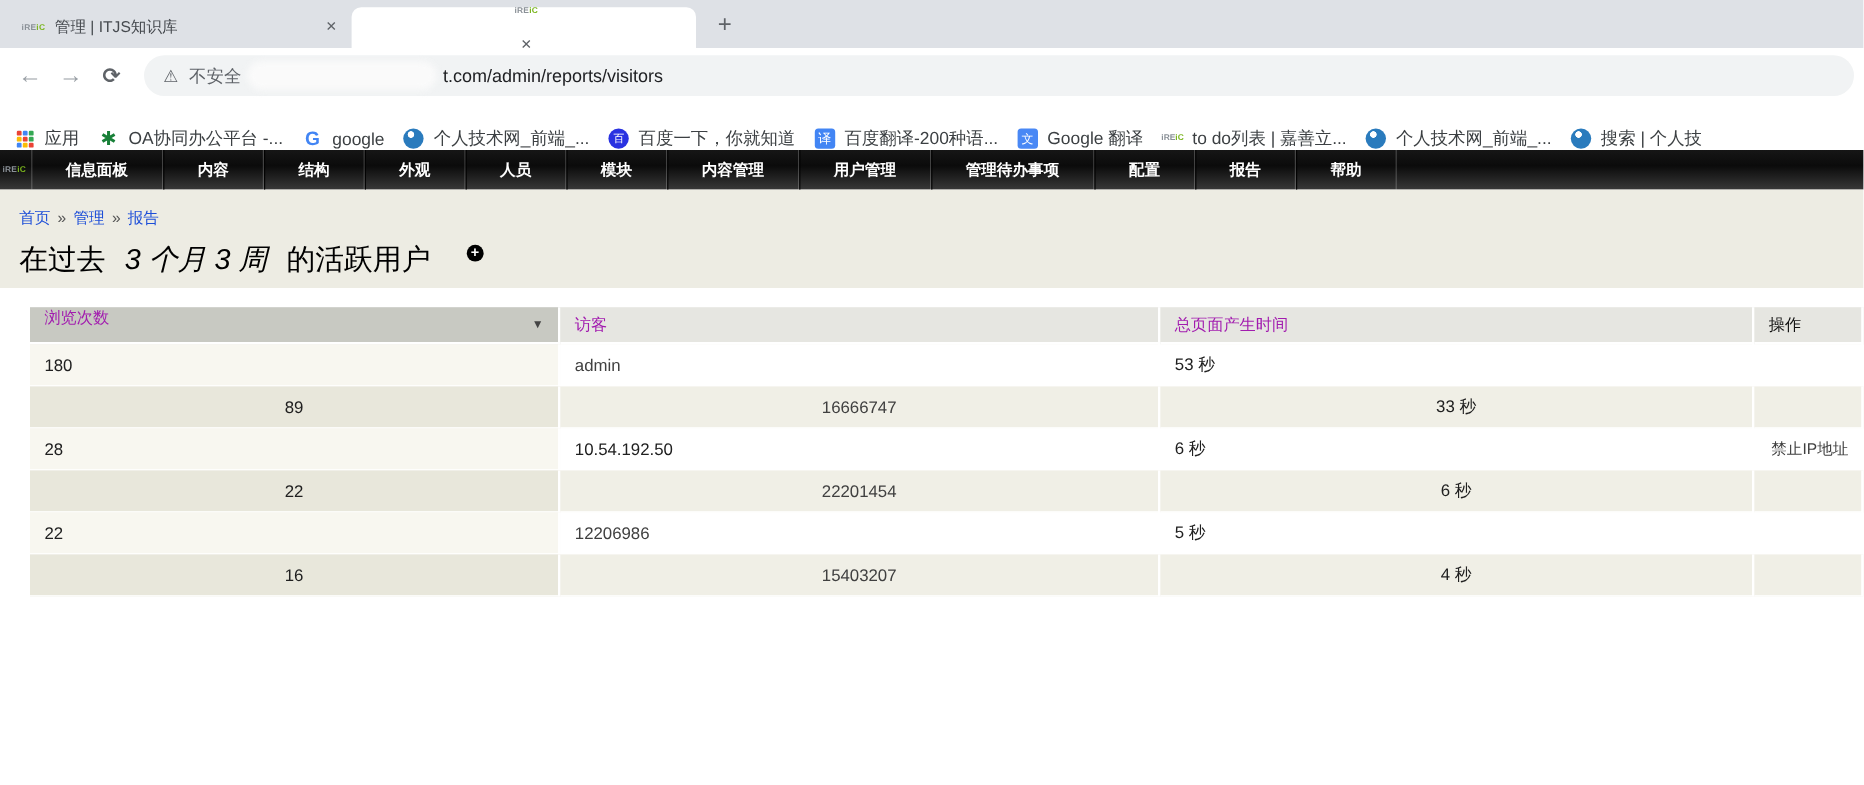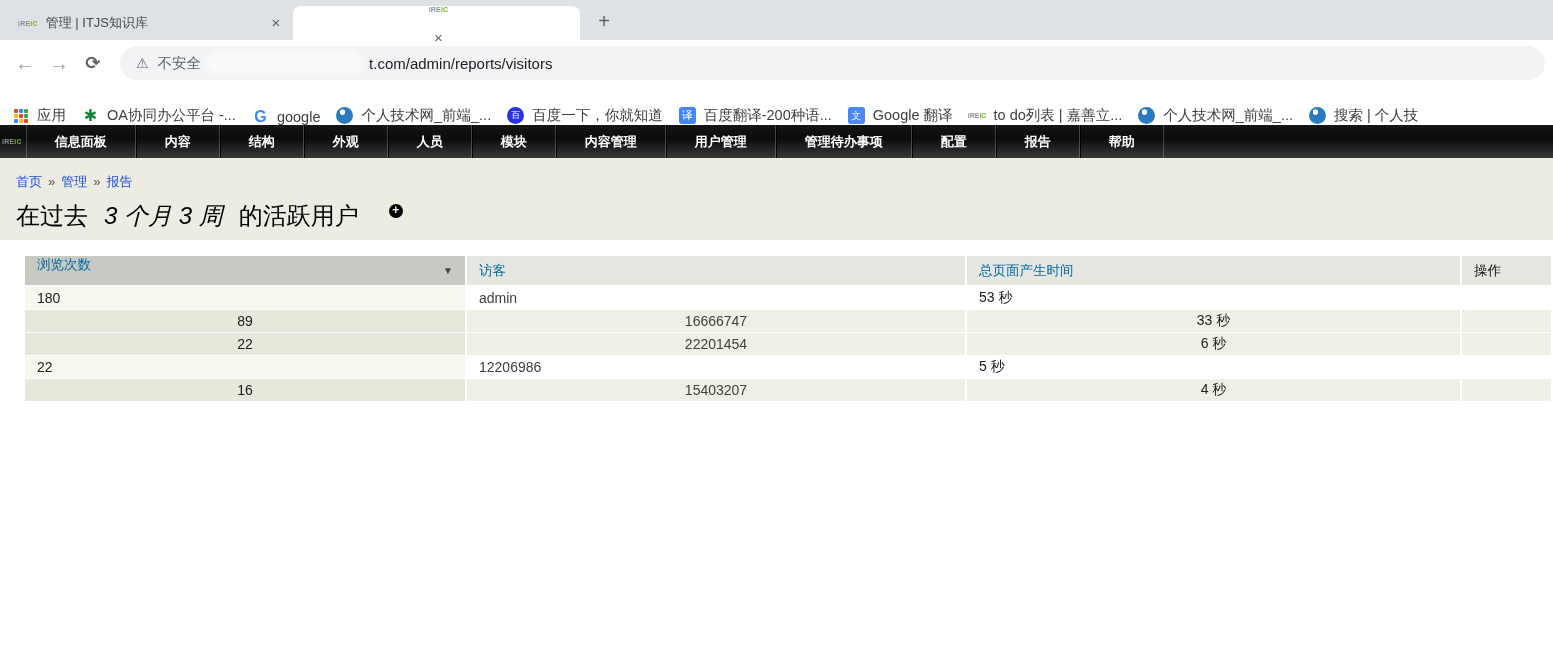--- a/index.html
+++ b/index.html
@@ -59,25 +59,25 @@
   .addicon { width:14px; height:14px; margin-left:14px; margin-top:4px; border-radius:50%; background:#000; color:#fff;
     font-size:12px; line-height:13px; text-align:center; font-weight:bold; flex:none; }
 
   
   .content { background:#fff; padding-left:25px; }
   .desc { margin-top:33px; font-size:13.5px; color:#222; padding-left:2px; white-space:nowrap; overflow:hidden; }
   table.report { margin-top:16px; border-collapse:separate; border-spacing:0; width:1528px; table-layout:fixed; }
   col.c1{width:442px;} col.c2{width:500px;} col.c3{width:495px;} col.c4{width:91px;}
   th { height:29px; padding:0 12px; text-align:left; font-size:13.5px; font-weight:normal;
        background:#e6e6e1; border-right:2px solid #fff; border-bottom:2px solid #fff; white-space:nowrap; }
-  th a { color:#0369a1; text-decoration:none; }
+  th a { color:#a21caf; text-decoration:none; }
   th.active { background:#c8c9c2; }
   th .sort { float:right; color:#444; font-size:10px; line-height:29px; }
   th.plain { color:#111; }
-  td { height:23px; padding:0 12px; font-size:14px; color:#202020; border-right:2px solid #fff;
+  td { height:35px; padding:0 12px; font-size:14px; color:#202020; border-right:2px solid #fff;
        border-bottom:1px solid #fff; vertical-align:middle; white-space:nowrap; overflow:hidden; }
   td a { color:#404040; text-decoration:none; }
   td.op { font-size:13px; padding:0 6px 0 14px; }
   tr.odd  td { background:#fff; }     tr.odd  td.active { background:#f8f7f0; }
   tr.even td { background:#f0efe6;text-align:center; }  tr.even td.active { background:#e8e7db; }
 </style>
 </head>
 <body>
 
 <div id="screen">
@@ -207,20 +207,26 @@
             <td><a>admin</a></td>
             <td>53 秒</td>
             <td class="op"></td>
           </tr>
           <tr class="even">
             <td class="active">89</td>
             <td><a>16666747</a></td>
             <td>33 秒</td>
             <td class="op"></td>
           </tr>
+          <tr class="odd">
+            <td class="active">28</td>
+            <td>10.54.192.50</td>
+            <td>6 秒</td>
+            <td class="op"><a>禁止IP地址</a></td>
+          </tr>
           <tr class="even">
             <td class="active">22</td>
             <td><a>22201454</a></td>
             <td>6 秒</td>
             <td class="op"></td>
           </tr>
           <tr class="odd">
             <td class="active">22</td>
             <td><a>12206986</a></td>
             <td>5 秒</td>

